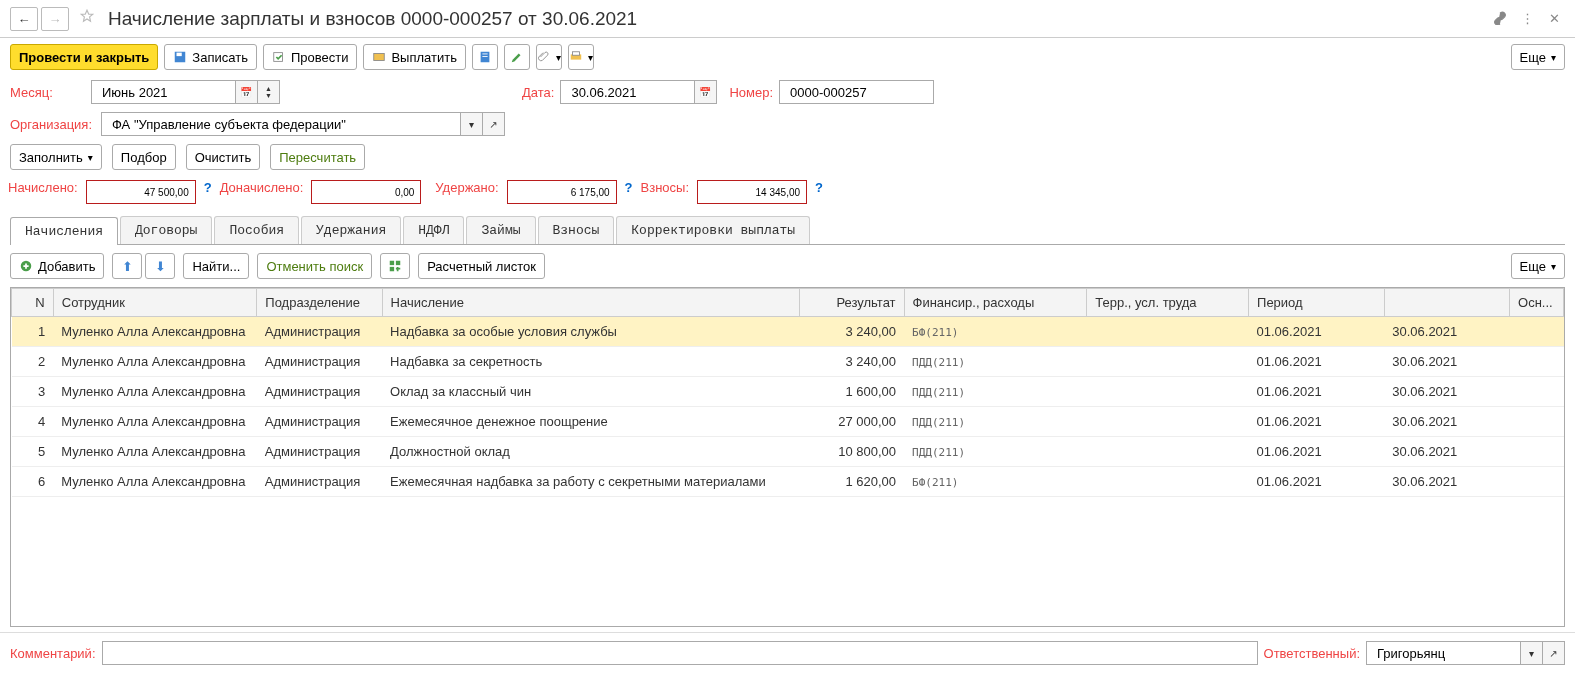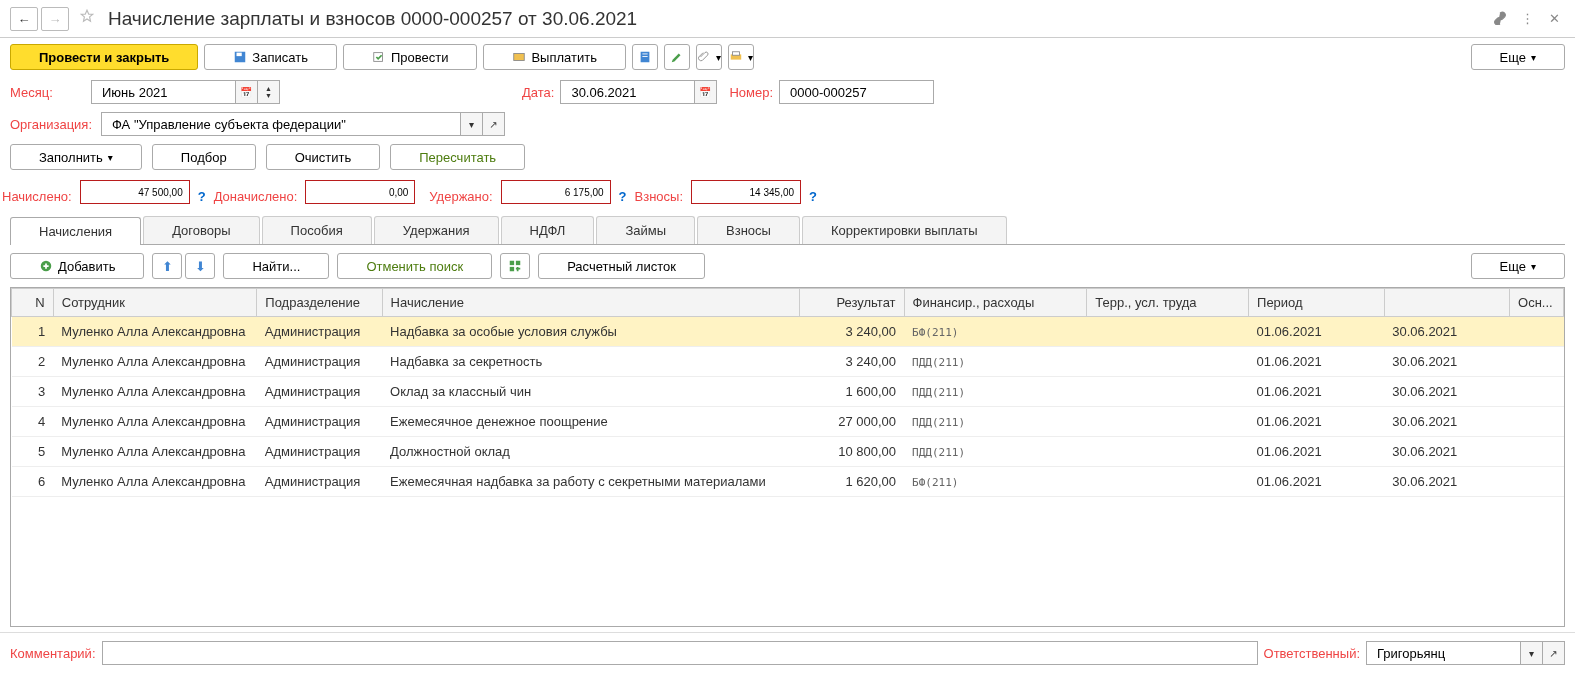--- a/index.html
+++ b/index.html
@@ -7,39 +7,39 @@
 
 .titlebar { display: flex; align-items: center; padding: 6px 10px; border-bottom: 1px solid #ccc; height: 38px; }
 .nav-btn { width: 28px; height: 24px; border: 1px solid #bbb; background: #fff; margin-right: 3px; display: flex; align-items: center; justify-content: center; cursor: pointer; border-radius: 2px; }
 .nav-btn.disabled { color: #bbb; }
 .star-icon { width: 20px; height: 20px; margin: 0 8px; color: #bbb; }
 .title { font-size: 19px; color: #333; flex: 1; }
 .title-right { display: flex; align-items: center; gap: 12px; }
 .title-icon { width: 16px; height: 16px; color: #888; cursor: pointer; }
 
 .toolbar { display: flex; align-items: center; padding: 6px 10px; gap: 6px; }
-.btn { border: 1px solid #aaa; background: #fff; padding: 5px 28px; border-radius: 3px; cursor: pointer; font-size: 13px; display: inline-flex; align-items: center; gap: 5px; height: 26px; }
+.btn { border: 1px solid #aaa; background: #fff; padding: 5px 8px; border-radius: 3px; cursor: pointer; font-size: 13px; display: inline-flex; align-items: center; gap: 5px; height: 26px; }
 .btn-primary { background: #ffdd2d; border-color: #c9a800; font-weight: bold; }
 .btn-icon { width: 26px; padding: 0; justify-content: center; }
 .btn:disabled, .btn.disabled { color: #4d7c0f; cursor: default; }
 .spacer { flex: 1; }
 .dropdown-arrow::after { content: ' ▾'; font-size: 10px; }
 
 .form-row { display: flex; align-items: center; padding: 4px 10px; gap: 6px; }
 .label { font-size: 13px; color: #ef4444; }
 .input { border: 1px solid #aaa; padding: 3px 10px; font-size: 13px; height: 24px; background: #fff; }
 .input-group { display: flex; align-items: stretch; }
 .input-addon { border: 1px solid #aaa; border-left: none; background: #f5f5f5; width: 22px; display: flex; align-items: center; justify-content: center; font-size: 10px; cursor: pointer; }
 
-.summary-row { display: flex; align-items: flex-end; padding: 6px 2px; gap: 8px; }
+.summary-row { display: flex; align-items: flex-start; padding: 6px 8px; gap: 8px; }
 .sum-input { border: 1px solid #b91c1c; padding: 3px 6px; text-align: right; width: 110px; height: 24px; font-size: 10px; }
 .help-link { color: #0066cc; cursor: pointer; font-weight: bold; }
 
 .tabs { display: flex; border-bottom: 1px solid #aaa; margin: 6px 10px 0; }
-.tab { padding: 6px 28px; border: 1px solid transparent; border-bottom: none; cursor: pointer; font-size: 13px; background: #f4f4f4; margin-right: 2px; border-radius: 3px 3px 0 0; border-color: #ccc; }
+.tab { padding: 6px 14px; border: 1px solid transparent; border-bottom: none; cursor: pointer; font-size: 13px; background: #f4f4f4; margin-right: 2px; border-radius: 3px 3px 0 0; border-color: #ccc; font-family: Liberation Mono, monospace; }
 .tab.active { background: #fff; border-color: #aaa; position: relative; top: 1px; }
 
 .tab-toolbar { display: flex; align-items: center; padding: 8px 10px; gap: 8px; }
 .btn-sq { width: 30px; height: 26px; border: 1px solid #aaa; border-radius: 3px; background: #fff; display: flex; align-items: center; justify-content: center; cursor: pointer; }
 
 .table-wrap { margin: 0 10px; border: 1px solid #aaa; overflow: auto; height: 340px; }
 table { border-collapse: collapse; width: 100%; font-size: 13px; }
 th { background: #f4f4f4; border: 1px solid #ccc; padding: 6px 8px; text-align: left; font-weight: normal; color: #333; position: sticky; top: 0; }
 td { border-bottom: 1px solid #eee; padding: 7px 8px; }
 tr.selected td { background: #fff3c4; }

